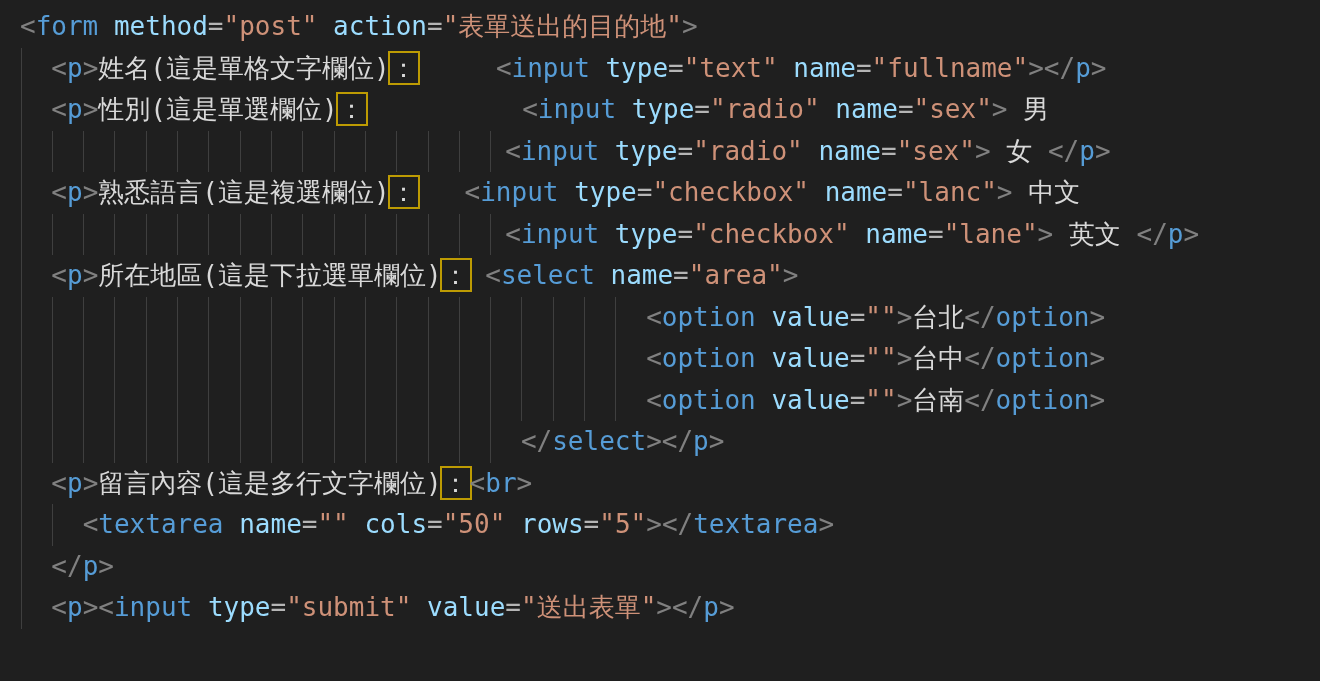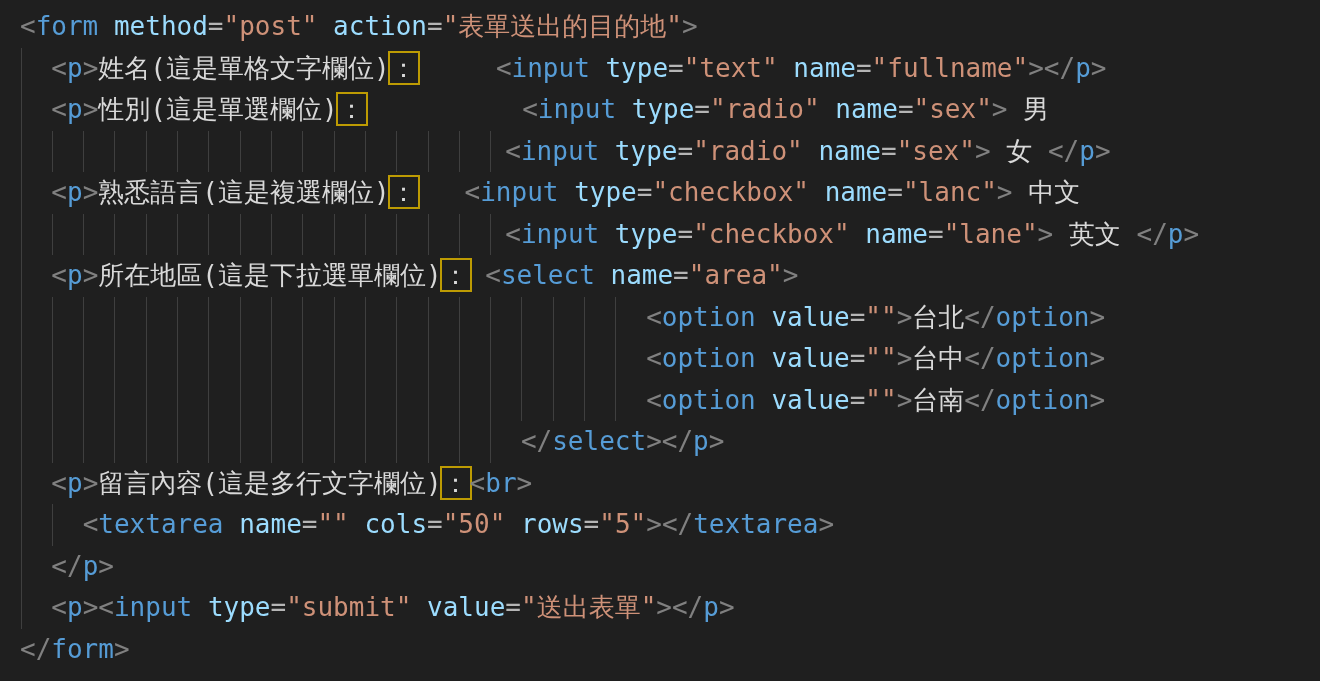--- a/index.html
+++ b/index.html
@@ -50,15 +50,14 @@
       <div class="code-line"><div class="indent-guide" style="left: 0.5px; background: rgb(63, 63, 63);"></div><div class="indent-guide" style="left: 31.8094px; background: rgb(63, 63, 63);"></div><div class="indent-guide" style="left: 63.1187px; background: rgb(63, 63, 63);"></div><div class="indent-guide" style="left: 94.4281px; background: rgb(63, 63, 63);"></div><div class="indent-guide" style="left: 125.737px; background: rgb(63, 63, 63);"></div><div class="indent-guide" style="left: 157.047px; background: rgb(63, 63, 63);"></div><div class="indent-guide" style="left: 188.356px; background: rgb(63, 63, 63);"></div><div class="indent-guide" style="left: 219.666px; background: rgb(63, 63, 63);"></div><div class="indent-guide" style="left: 250.975px; background: rgb(63, 63, 63);"></div><div class="indent-guide" style="left: 282.284px; background: rgb(63, 63, 63);"></div><div class="indent-guide" style="left: 313.594px; background: rgb(63, 63, 63);"></div><div class="indent-guide" style="left: 344.903px; background: rgb(63, 63, 63);"></div><div class="indent-guide" style="left: 376.212px; background: rgb(63, 63, 63);"></div><div class="indent-guide" style="left: 407.522px; background: rgb(63, 63, 63);"></div><div class="indent-guide" style="left: 438.831px; background: rgb(63, 63, 63);"></div><div class="indent-guide" style="left: 470.141px; background: rgb(63, 63, 63);"></div><span class="seg" style="color: rgb(217, 217, 217);">                               </span><span class="seg" style="color: rgb(128, 128, 128);">&lt;</span><span class="seg" style="color: rgb(86, 156, 214);">input</span><span class="seg" style="color: rgb(217, 217, 217);"> </span><span class="seg" style="color: rgb(156, 220, 254);">type</span><span class="seg" style="color: rgb(181, 181, 181);">=</span><span class="seg" style="color: rgb(206, 145, 120);">"checkbox"</span><span class="seg" style="color: rgb(217, 217, 217);"> </span><span class="seg" style="color: rgb(156, 220, 254);">name</span><span class="seg" style="color: rgb(181, 181, 181);">=</span><span class="seg" style="color: rgb(206, 145, 120);">"lane"</span><span class="seg" style="color: rgb(128, 128, 128);">&gt;</span><span class="seg" style="color: rgb(217, 217, 217);"> 英文 </span><span class="seg" style="color: rgb(128, 128, 128);">&lt;/</span><span class="seg" style="color: rgb(86, 156, 214);">p</span><span class="seg" style="color: rgb(128, 128, 128);">&gt;</span></div>
       <div class="code-line"><div class="indent-guide" style="left: 0.5px; background: rgb(63, 63, 63);"></div><span class="seg" style="color: rgb(217, 217, 217);">  </span><span class="seg" style="color: rgb(128, 128, 128);">&lt;</span><span class="seg" style="color: rgb(86, 156, 214);">p</span><span class="seg" style="color: rgb(128, 128, 128);">&gt;</span><span class="seg" style="color: rgb(217, 217, 217);">所在地區(這是下拉選單欄位)</span><span class="seg unicode-box" style="color: rgb(217, 217, 217); border-color: rgb(189, 155, 3);">：</span><span class="seg" style="color: rgb(217, 217, 217);"> </span><span class="seg" style="color: rgb(128, 128, 128);">&lt;</span><span class="seg" style="color: rgb(86, 156, 214);">select</span><span class="seg" style="color: rgb(217, 217, 217);"> </span><span class="seg" style="color: rgb(156, 220, 254);">name</span><span class="seg" style="color: rgb(181, 181, 181);">=</span><span class="seg" style="color: rgb(206, 145, 120);">"area"</span><span class="seg" style="color: rgb(128, 128, 128);">&gt;</span></div>
       <div class="code-line"><div class="indent-guide" style="left: 0.5px; background: rgb(63, 63, 63);"></div><div class="indent-guide" style="left: 31.8094px; background: rgb(63, 63, 63);"></div><div class="indent-guide" style="left: 63.1187px; background: rgb(63, 63, 63);"></div><div class="indent-guide" style="left: 94.4281px; background: rgb(63, 63, 63);"></div><div class="indent-guide" style="left: 125.737px; background: rgb(63, 63, 63);"></div><div class="indent-guide" style="left: 157.047px; background: rgb(63, 63, 63);"></div><div class="indent-guide" style="left: 188.356px; background: rgb(63, 63, 63);"></div><div class="indent-guide" style="left: 219.666px; background: rgb(63, 63, 63);"></div><div class="indent-guide" style="left: 250.975px; background: rgb(63, 63, 63);"></div><div class="indent-guide" style="left: 282.284px; background: rgb(63, 63, 63);"></div><div class="indent-guide" style="left: 313.594px; background: rgb(63, 63, 63);"></div><div class="indent-guide" style="left: 344.903px; background: rgb(63, 63, 63);"></div><div class="indent-guide" style="left: 376.212px; background: rgb(63, 63, 63);"></div><div class="indent-guide" style="left: 407.522px; background: rgb(63, 63, 63);"></div><div class="indent-guide" style="left: 438.831px; background: rgb(63, 63, 63);"></div><div class="indent-guide" style="left: 470.141px; background: rgb(63, 63, 63);"></div><div class="indent-guide" style="left: 501.45px; background: rgb(63, 63, 63);"></div><div class="indent-guide" style="left: 532.759px; background: rgb(63, 63, 63);"></div><div class="indent-guide" style="left: 564.069px; background: rgb(63, 63, 63);"></div><div class="indent-guide" style="left: 595.378px; background: rgb(63, 63, 63);"></div><span class="seg" style="color: rgb(217, 217, 217);">                                        </span><span class="seg" style="color: rgb(128, 128, 128);">&lt;</span><span class="seg" style="color: rgb(86, 156, 214);">option</span><span class="seg" style="color: rgb(217, 217, 217);"> </span><span class="seg" style="color: rgb(156, 220, 254);">value</span><span class="seg" style="color: rgb(181, 181, 181);">=</span><span class="seg" style="color: rgb(206, 145, 120);">""</span><span class="seg" style="color: rgb(128, 128, 128);">&gt;</span><span class="seg" style="color: rgb(217, 217, 217);">台北</span><span class="seg" style="color: rgb(128, 128, 128);">&lt;/</span><span class="seg" style="color: rgb(86, 156, 214);">option</span><span class="seg" style="color: rgb(128, 128, 128);">&gt;</span></div>
       <div class="code-line"><div class="indent-guide" style="left: 0.5px; background: rgb(63, 63, 63);"></div><div class="indent-guide" style="left: 31.8094px; background: rgb(63, 63, 63);"></div><div class="indent-guide" style="left: 63.1187px; background: rgb(63, 63, 63);"></div><div class="indent-guide" style="left: 94.4281px; background: rgb(63, 63, 63);"></div><div class="indent-guide" style="left: 125.737px; background: rgb(63, 63, 63);"></div><div class="indent-guide" style="left: 157.047px; background: rgb(63, 63, 63);"></div><div class="indent-guide" style="left: 188.356px; background: rgb(63, 63, 63);"></div><div class="indent-guide" style="left: 219.666px; background: rgb(63, 63, 63);"></div><div class="indent-guide" style="left: 250.975px; background: rgb(63, 63, 63);"></div><div class="indent-guide" style="left: 282.284px; background: rgb(63, 63, 63);"></div><div class="indent-guide" style="left: 313.594px; background: rgb(63, 63, 63);"></div><div class="indent-guide" style="left: 344.903px; background: rgb(63, 63, 63);"></div><div class="indent-guide" style="left: 376.212px; background: rgb(63, 63, 63);"></div><div class="indent-guide" style="left: 407.522px; background: rgb(63, 63, 63);"></div><div class="indent-guide" style="left: 438.831px; background: rgb(63, 63, 63);"></div><div class="indent-guide" style="left: 470.141px; background: rgb(63, 63, 63);"></div><div class="indent-guide" style="left: 501.45px; background: rgb(63, 63, 63);"></div><div class="indent-guide" style="left: 532.759px; background: rgb(63, 63, 63);"></div><div class="indent-guide" style="left: 564.069px; background: rgb(63, 63, 63);"></div><div class="indent-guide" style="left: 595.378px; background: rgb(63, 63, 63);"></div><span class="seg" style="color: rgb(217, 217, 217);">                                        </span><span class="seg" style="color: rgb(128, 128, 128);">&lt;</span><span class="seg" style="color: rgb(86, 156, 214);">option</span><span class="seg" style="color: rgb(217, 217, 217);"> </span><span class="seg" style="color: rgb(156, 220, 254);">value</span><span class="seg" style="color: rgb(181, 181, 181);">=</span><span class="seg" style="color: rgb(206, 145, 120);">""</span><span class="seg" style="color: rgb(128, 128, 128);">&gt;</span><span class="seg" style="color: rgb(217, 217, 217);">台中</span><span class="seg" style="color: rgb(128, 128, 128);">&lt;/</span><span class="seg" style="color: rgb(86, 156, 214);">option</span><span class="seg" style="color: rgb(128, 128, 128);">&gt;</span></div>
       <div class="code-line"><div class="indent-guide" style="left: 0.5px; background: rgb(63, 63, 63);"></div><div class="indent-guide" style="left: 31.8094px; background: rgb(63, 63, 63);"></div><div class="indent-guide" style="left: 63.1187px; background: rgb(63, 63, 63);"></div><div class="indent-guide" style="left: 94.4281px; background: rgb(63, 63, 63);"></div><div class="indent-guide" style="left: 125.737px; background: rgb(63, 63, 63);"></div><div class="indent-guide" style="left: 157.047px; background: rgb(63, 63, 63);"></div><div class="indent-guide" style="left: 188.356px; background: rgb(63, 63, 63);"></div><div class="indent-guide" style="left: 219.666px; background: rgb(63, 63, 63);"></div><div class="indent-guide" style="left: 250.975px; background: rgb(63, 63, 63);"></div><div class="indent-guide" style="left: 282.284px; background: rgb(63, 63, 63);"></div><div class="indent-guide" style="left: 313.594px; background: rgb(63, 63, 63);"></div><div class="indent-guide" style="left: 344.903px; background: rgb(63, 63, 63);"></div><div class="indent-guide" style="left: 376.212px; background: rgb(63, 63, 63);"></div><div class="indent-guide" style="left: 407.522px; background: rgb(63, 63, 63);"></div><div class="indent-guide" style="left: 438.831px; background: rgb(63, 63, 63);"></div><div class="indent-guide" style="left: 470.141px; background: rgb(63, 63, 63);"></div><div class="indent-guide" style="left: 501.45px; background: rgb(63, 63, 63);"></div><div class="indent-guide" style="left: 532.759px; background: rgb(63, 63, 63);"></div><div class="indent-guide" style="left: 564.069px; background: rgb(63, 63, 63);"></div><div class="indent-guide" style="left: 595.378px; background: rgb(63, 63, 63);"></div><span class="seg" style="color: rgb(217, 217, 217);">                                        </span><span class="seg" style="color: rgb(128, 128, 128);">&lt;</span><span class="seg" style="color: rgb(86, 156, 214);">option</span><span class="seg" style="color: rgb(217, 217, 217);"> </span><span class="seg" style="color: rgb(156, 220, 254);">value</span><span class="seg" style="color: rgb(181, 181, 181);">=</span><span class="seg" style="color: rgb(206, 145, 120);">""</span><span class="seg" style="color: rgb(128, 128, 128);">&gt;</span><span class="seg" style="color: rgb(217, 217, 217);">台南</span><span class="seg" style="color: rgb(128, 128, 128);">&lt;/</span><span class="seg" style="color: rgb(86, 156, 214);">option</span><span class="seg" style="color: rgb(128, 128, 128);">&gt;</span></div>
       <div class="code-line"><div class="indent-guide" style="left: 0.5px; background: rgb(63, 63, 63);"></div><div class="indent-guide" style="left: 31.8094px; background: rgb(63, 63, 63);"></div><div class="indent-guide" style="left: 63.1187px; background: rgb(63, 63, 63);"></div><div class="indent-guide" style="left: 94.4281px; background: rgb(63, 63, 63);"></div><div class="indent-guide" style="left: 125.737px; background: rgb(63, 63, 63);"></div><div class="indent-guide" style="left: 157.047px; background: rgb(63, 63, 63);"></div><div class="indent-guide" style="left: 188.356px; background: rgb(63, 63, 63);"></div><div class="indent-guide" style="left: 219.666px; background: rgb(63, 63, 63);"></div><div class="indent-guide" style="left: 250.975px; background: rgb(63, 63, 63);"></div><div class="indent-guide" style="left: 282.284px; background: rgb(63, 63, 63);"></div><div class="indent-guide" style="left: 313.594px; background: rgb(63, 63, 63);"></div><div class="indent-guide" style="left: 344.903px; background: rgb(63, 63, 63);"></div><div class="indent-guide" style="left: 376.212px; background: rgb(63, 63, 63);"></div><div class="indent-guide" style="left: 407.522px; background: rgb(63, 63, 63);"></div><div class="indent-guide" style="left: 438.831px; background: rgb(63, 63, 63);"></div><div class="indent-guide" style="left: 470.141px; background: rgb(63, 63, 63);"></div><span class="seg" style="color: rgb(217, 217, 217);">                                </span><span class="seg" style="color: rgb(128, 128, 128);">&lt;/</span><span class="seg" style="color: rgb(86, 156, 214);">select</span><span class="seg" style="color: rgb(128, 128, 128);">&gt;&lt;/</span><span class="seg" style="color: rgb(86, 156, 214);">p</span><span class="seg" style="color: rgb(128, 128, 128);">&gt;</span></div>
       <div class="code-line"><div class="indent-guide" style="left: 0.5px; background: rgb(63, 63, 63);"></div><span class="seg" style="color: rgb(217, 217, 217);">  </span><span class="seg" style="color: rgb(128, 128, 128);">&lt;</span><span class="seg" style="color: rgb(86, 156, 214);">p</span><span class="seg" style="color: rgb(128, 128, 128);">&gt;</span><span class="seg" style="color: rgb(217, 217, 217);">留言內容(這是多行文字欄位)</span><span class="seg unicode-box" style="color: rgb(217, 217, 217); border-color: rgb(189, 155, 3);">：</span><span class="seg" style="color: rgb(128, 128, 128);">&lt;</span><span class="seg" style="color: rgb(86, 156, 214);">br</span><span class="seg" style="color: rgb(128, 128, 128);">&gt;</span></div>
       <div class="code-line"><div class="indent-guide" style="left: 0.5px; background: rgb(63, 63, 63);"></div><div class="indent-guide" style="left: 31.8094px; background: rgb(63, 63, 63);"></div><span class="seg" style="color: rgb(217, 217, 217);">    </span><span class="seg" style="color: rgb(128, 128, 128);">&lt;</span><span class="seg" style="color: rgb(86, 156, 214);">textarea</span><span class="seg" style="color: rgb(217, 217, 217);"> </span><span class="seg" style="color: rgb(156, 220, 254);">name</span><span class="seg" style="color: rgb(181, 181, 181);">=</span><span class="seg" style="color: rgb(206, 145, 120);">""</span><span class="seg" style="color: rgb(217, 217, 217);"> </span><span class="seg" style="color: rgb(156, 220, 254);">cols</span><span class="seg" style="color: rgb(181, 181, 181);">=</span><span class="seg" style="color: rgb(206, 145, 120);">"50"</span><span class="seg" style="color: rgb(217, 217, 217);"> </span><span class="seg" style="color: rgb(156, 220, 254);">rows</span><span class="seg" style="color: rgb(181, 181, 181);">=</span><span class="seg" style="color: rgb(206, 145, 120);">"5"</span><span class="seg" style="color: rgb(128, 128, 128);">&gt;&lt;/</span><span class="seg" style="color: rgb(86, 156, 214);">textarea</span><span class="seg" style="color: rgb(128, 128, 128);">&gt;</span></div>
       <div class="code-line"><div class="indent-guide" style="left: 0.5px; background: rgb(63, 63, 63);"></div><span class="seg" style="color: rgb(217, 217, 217);">  </span><span class="seg" style="color: rgb(128, 128, 128);">&lt;/</span><span class="seg" style="color: rgb(86, 156, 214);">p</span><span class="seg" style="color: rgb(128, 128, 128);">&gt;</span></div>
       <div class="code-line"><div class="indent-guide" style="left: 0.5px; background: rgb(63, 63, 63);"></div><span class="seg" style="color: rgb(217, 217, 217);">  </span><span class="seg" style="color: rgb(128, 128, 128);">&lt;</span><span class="seg" style="color: rgb(86, 156, 214);">p</span><span class="seg" style="color: rgb(128, 128, 128);">&gt;&lt;</span><span class="seg" style="color: rgb(86, 156, 214);">input</span><span class="seg" style="color: rgb(217, 217, 217);"> </span><span class="seg" style="color: rgb(156, 220, 254);">type</span><span class="seg" style="color: rgb(181, 181, 181);">=</span><span class="seg" style="color: rgb(206, 145, 120);">"submit"</span><span class="seg" style="color: rgb(217, 217, 217);"> </span><span class="seg" style="color: rgb(156, 220, 254);">value</span><span class="seg" style="color: rgb(181, 181, 181);">=</span><span class="seg" style="color: rgb(206, 145, 120);">"送出表單"</span><span class="seg" style="color: rgb(128, 128, 128);">&gt;&lt;/</span><span class="seg" style="color: rgb(86, 156, 214);">p</span><span class="seg" style="color: rgb(128, 128, 128);">&gt;</span></div>
-      <div class="code-line"><span class="seg" style="color: rgb(128, 128, 128);">&lt;/</span><span class="seg" style="color: rgb(86, 156, 214);">form</span><span class="seg" style="color: rgb(128, 128, 128);">&gt;</span></div>
     </div>
 </div>
 
 </body></html>

